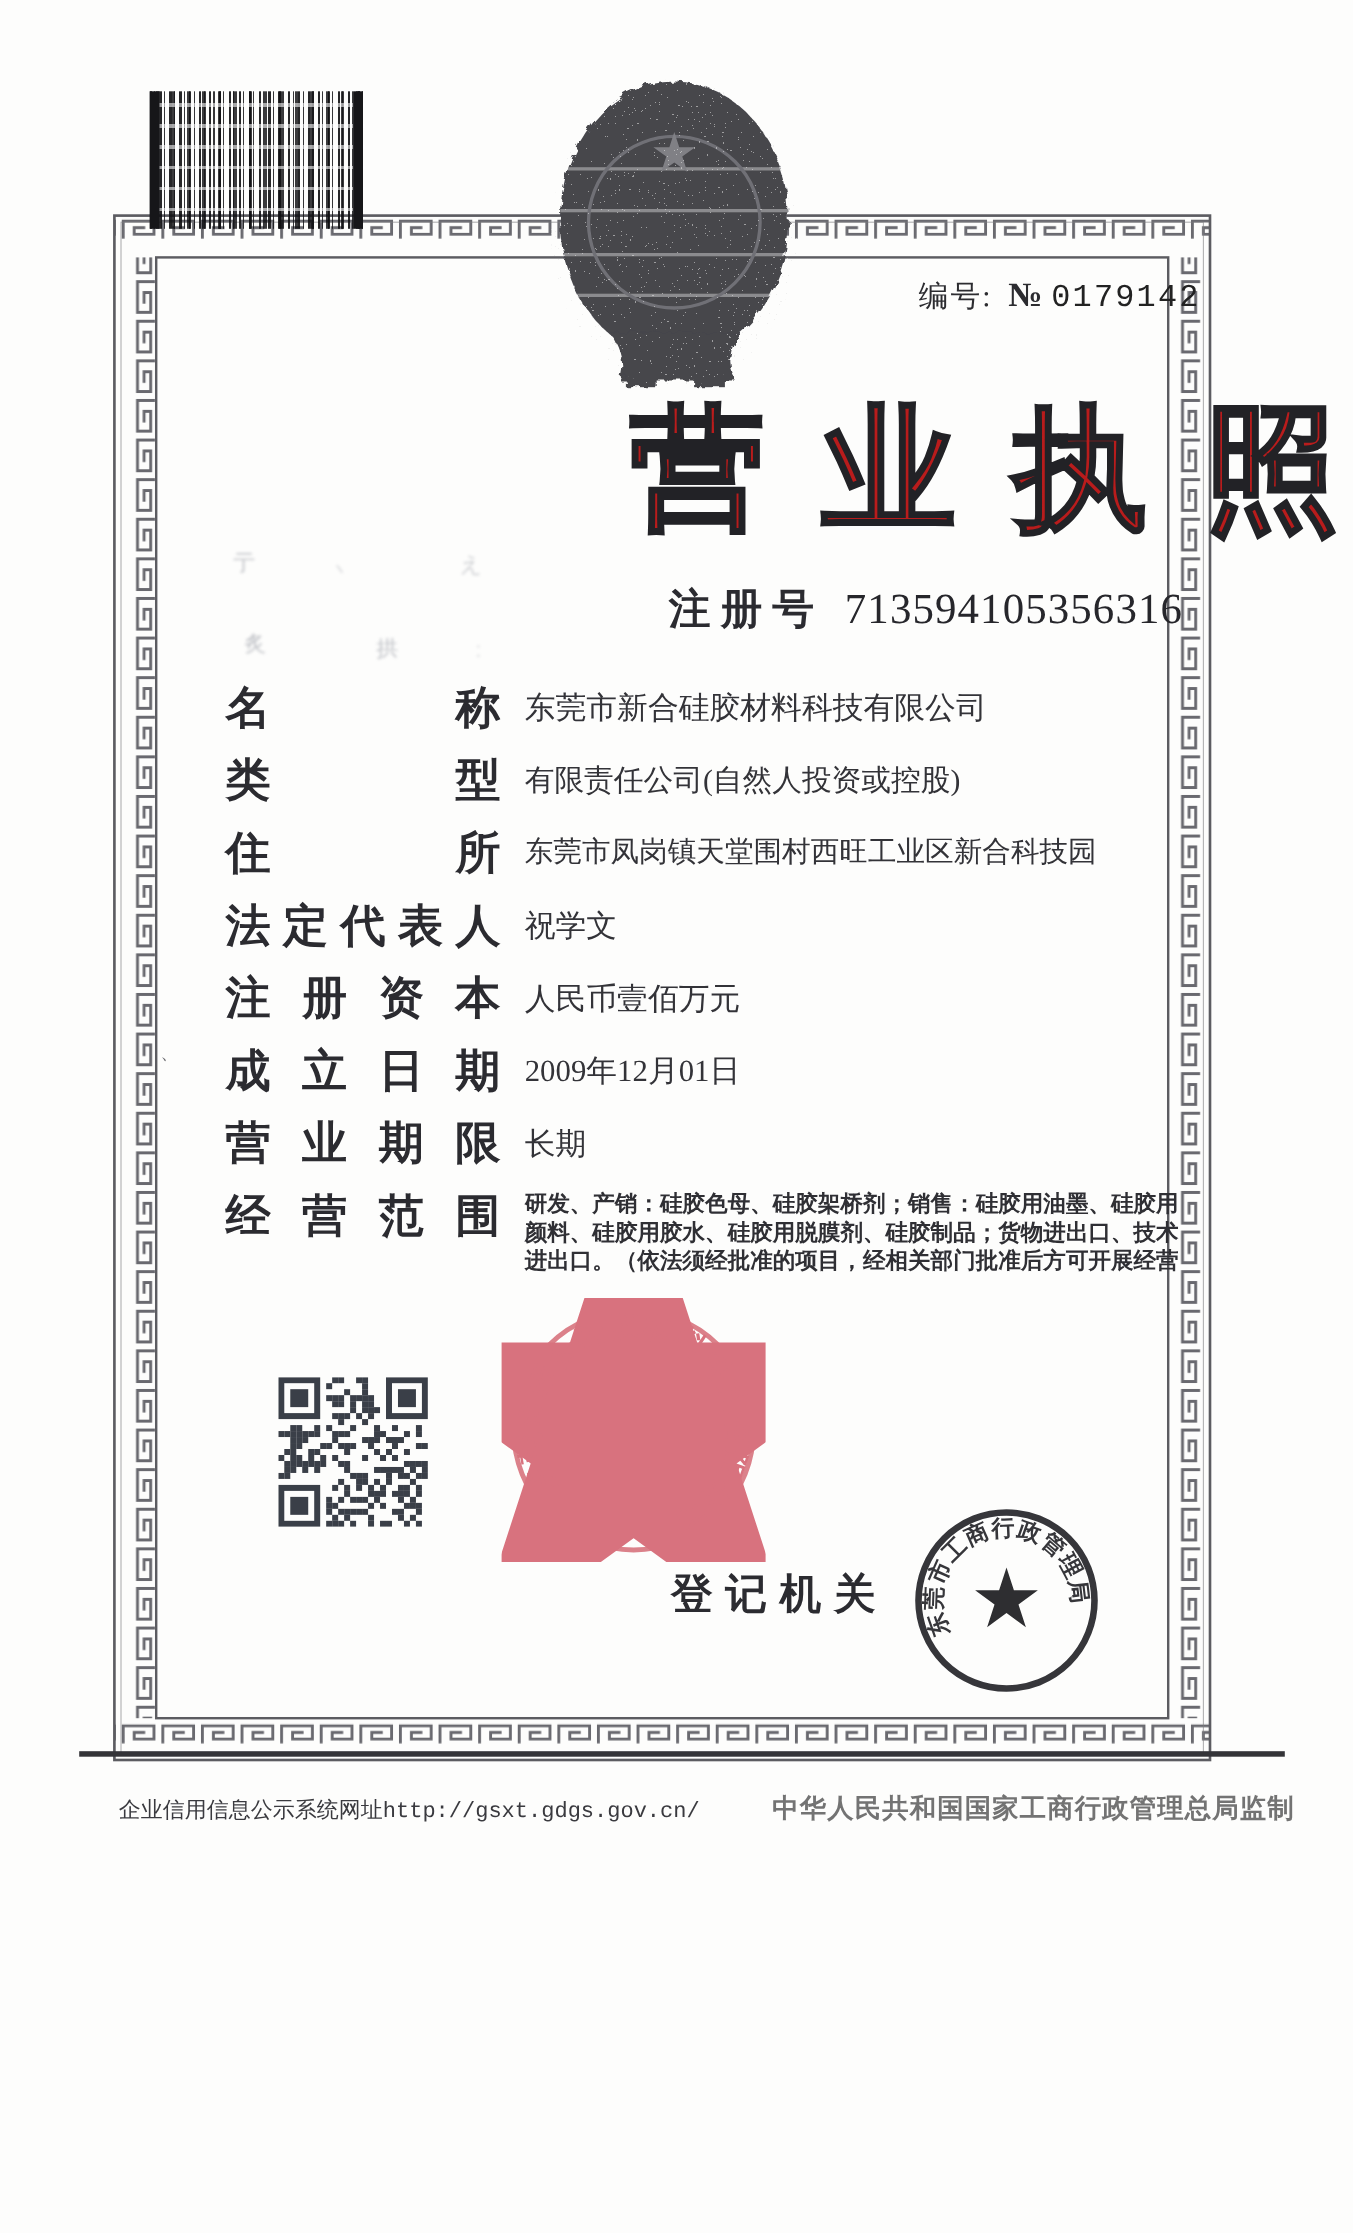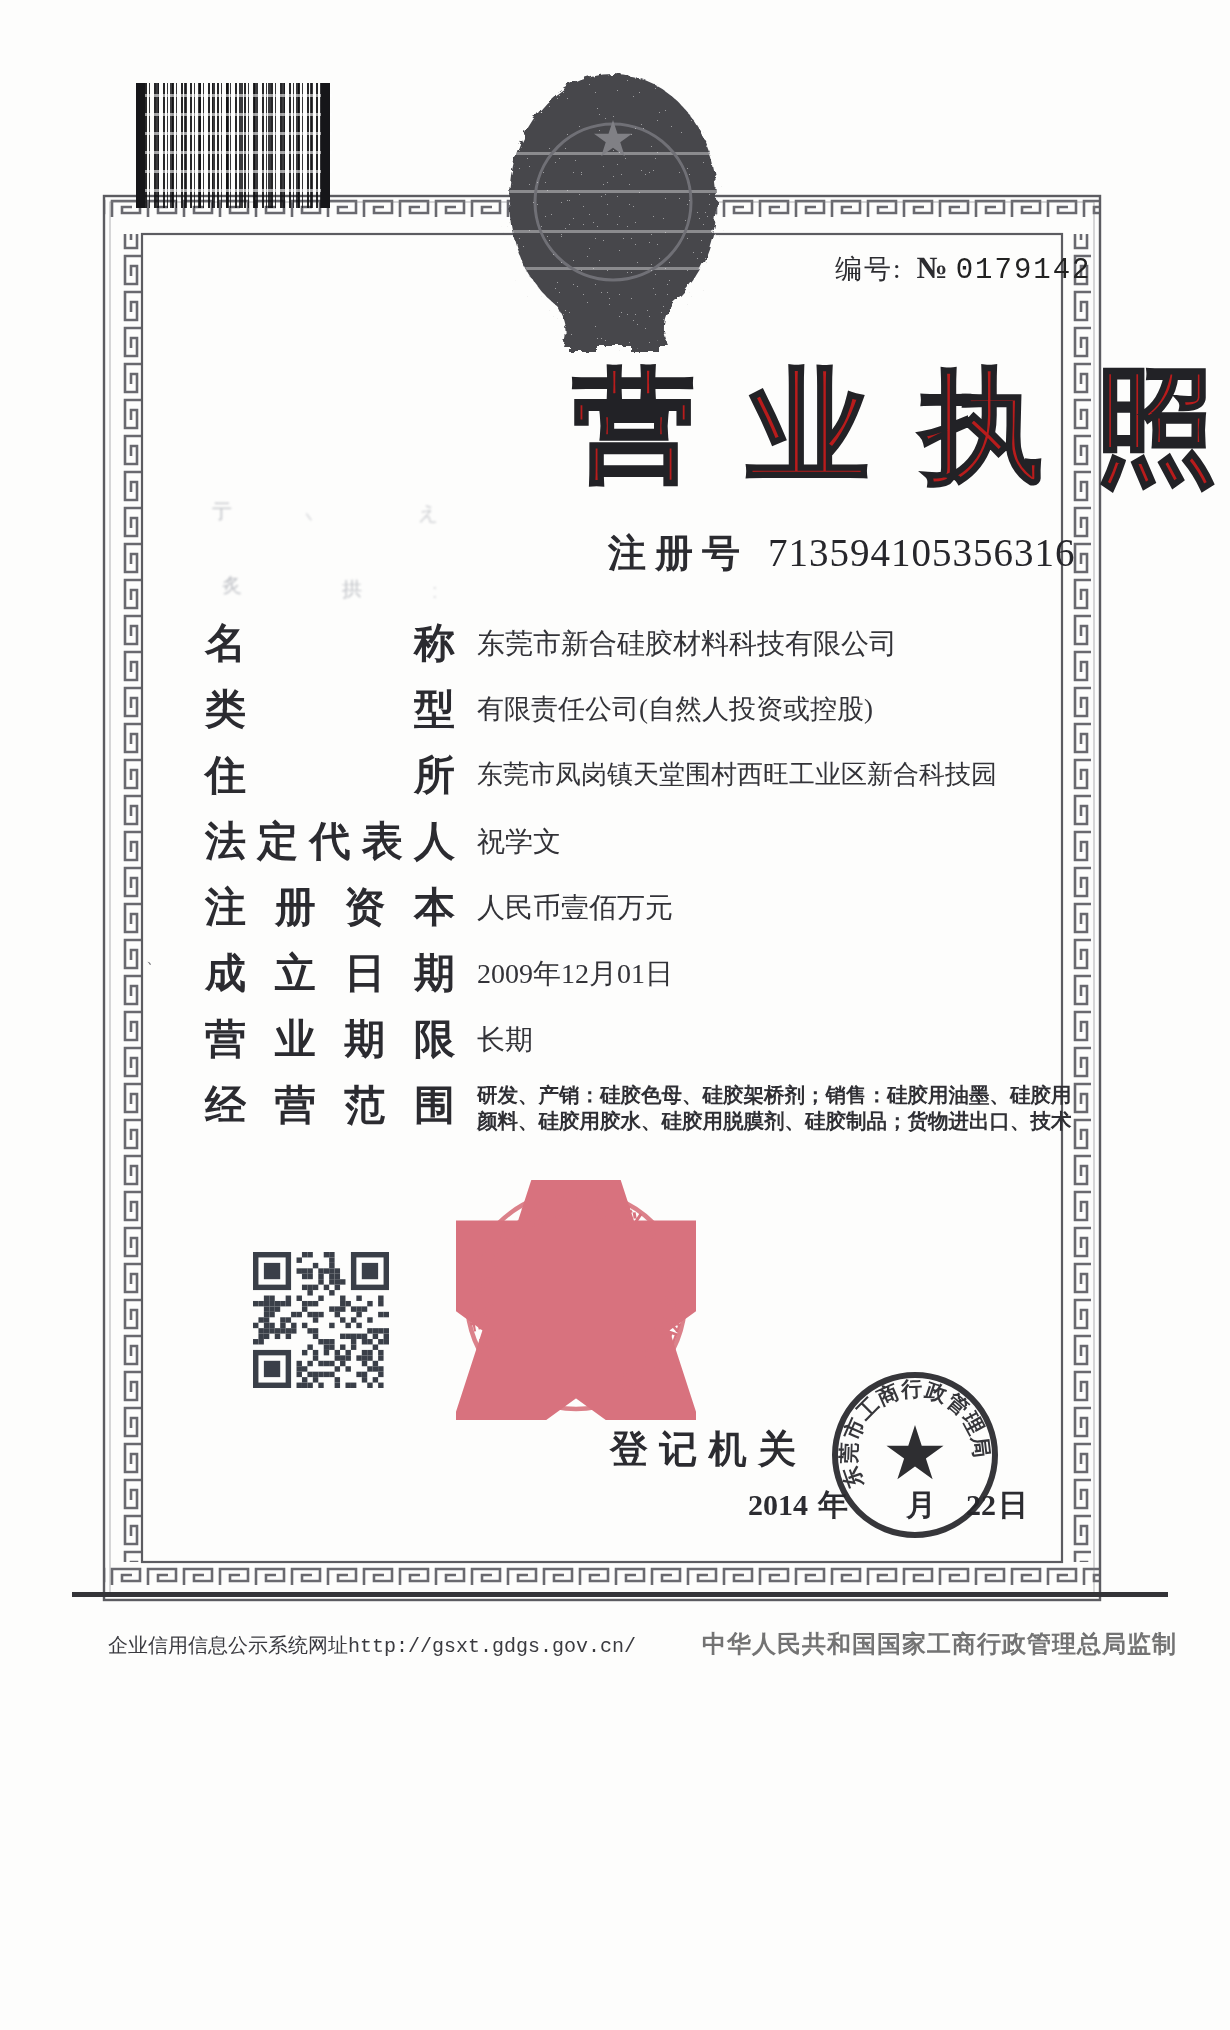--- a/index.html
+++ b/index.html
@@ -212,20 +212,21 @@
     <div class="row" style="top:1078px">
       <div class="flabel spread">
           <span>经</span>
           <span>营</span>
           <span>范</span>
           <span>围</span>
         </div>
       <div class="scopelines">
         <div class="sline">研发、产销：硅胶色母、硅胶架桥剂；销售：硅胶用油墨、硅胶用</div>
         <div class="sline">颜料、硅胶用胶水、硅胶用脱膜剂、硅胶制品；货物进出口、技术</div>
+        <div class="sline">进出口。（依法须经批准的项目，经相关部门批准后方可开展经营</div>
       </div>
     </div>
   </div>
 
   <svg class="qr" viewBox="0 0 135 135">
     <g fill="#3a3f48" id="qr-modules">
         <rect x="48.6" y="0.0" width="5.4" height="5.4"></rect>
         <rect x="54.0" y="0.0" width="5.4" height="5.4"></rect>
         <rect x="70.2" y="0.0" width="5.4" height="5.4"></rect>
         <rect x="75.6" y="0.0" width="5.4" height="5.4"></rect>
@@ -442,23 +443,20 @@
     </text>
   </svg>
 
   <div class="registrar spread">
       <span>登</span>
       <span>记</span>
       <span>机</span>
       <span>关</span>
     </div>
 
-  <div class="issuedate">
-    <span class="dy">2014</span><span class="du1">年</span><span class="du2">月</span><span class="dd">22</span><span>日</span>
-  </div>
 
   <svg class="blackseal" viewBox="-87 -87 174 174">
     <circle r="80" fill="none" stroke="#26262a" stroke-width="6"></circle>
     <use href="#star" transform="scale(30)" fill="#1d1d20"></use>
     <defs>
       <path id="bsArc" d="M-59,0 A59,59 0 1 1 59,0 A59,59 0 1 1 -59,0" fill="none"></path>
     </defs>
     <text transform="rotate(-30)" font-size="21" font-weight="bold" fill="#26262a" letter-spacing="1">
       <textPath href="#bsArc" startOffset="0">东莞市工商行政管理局</textPath>
     </text>

